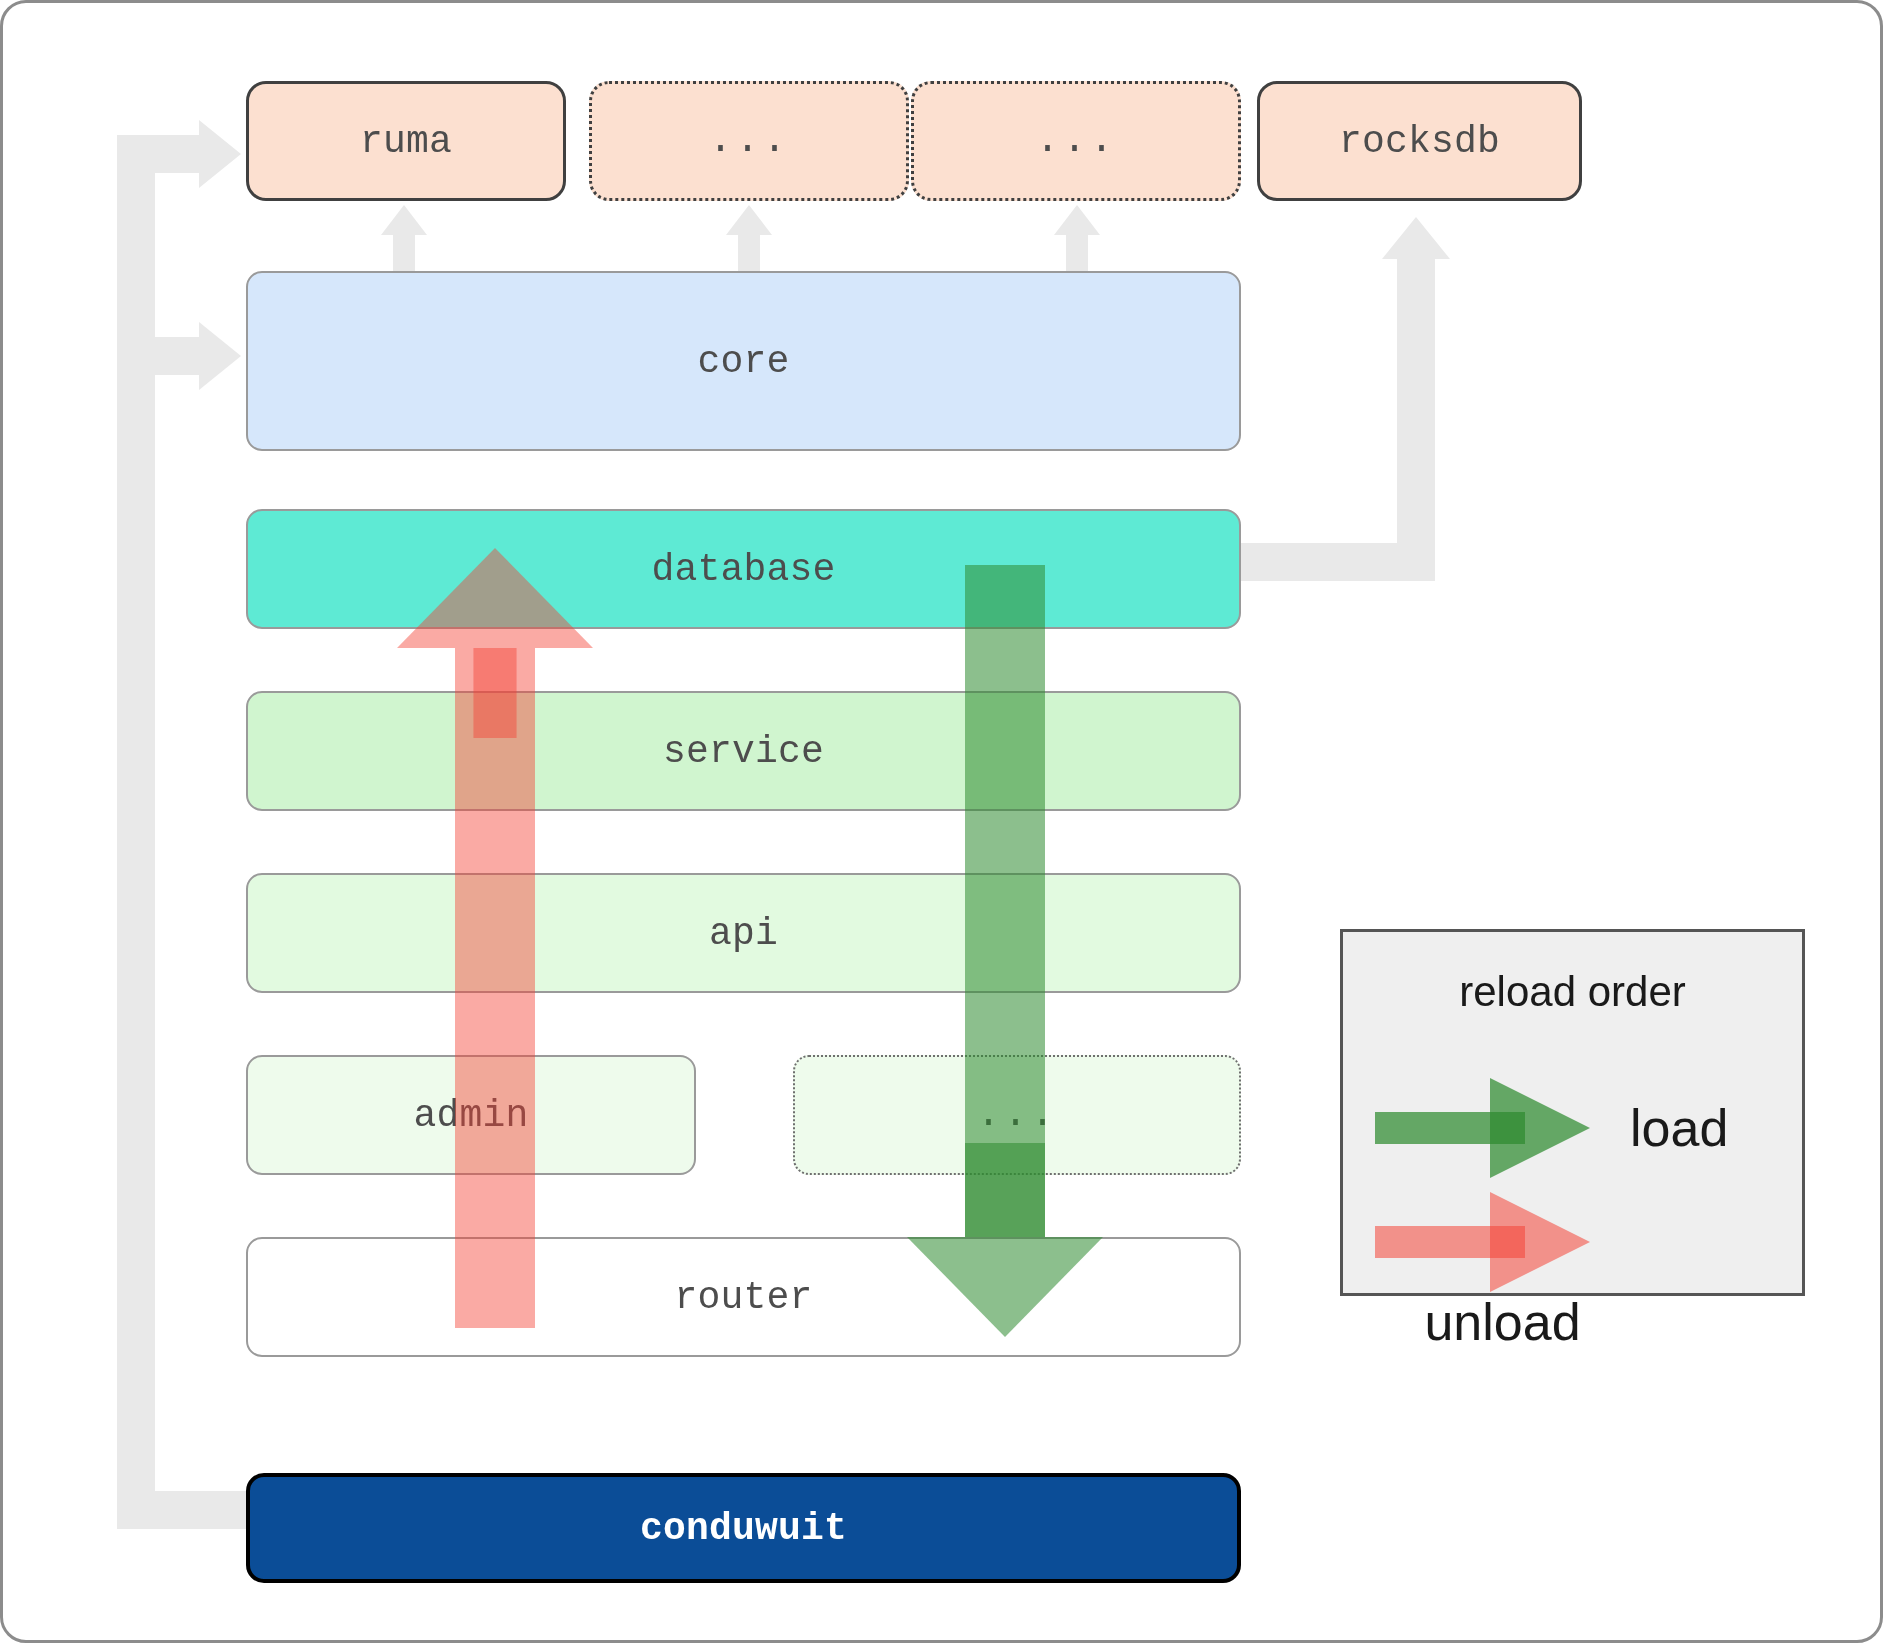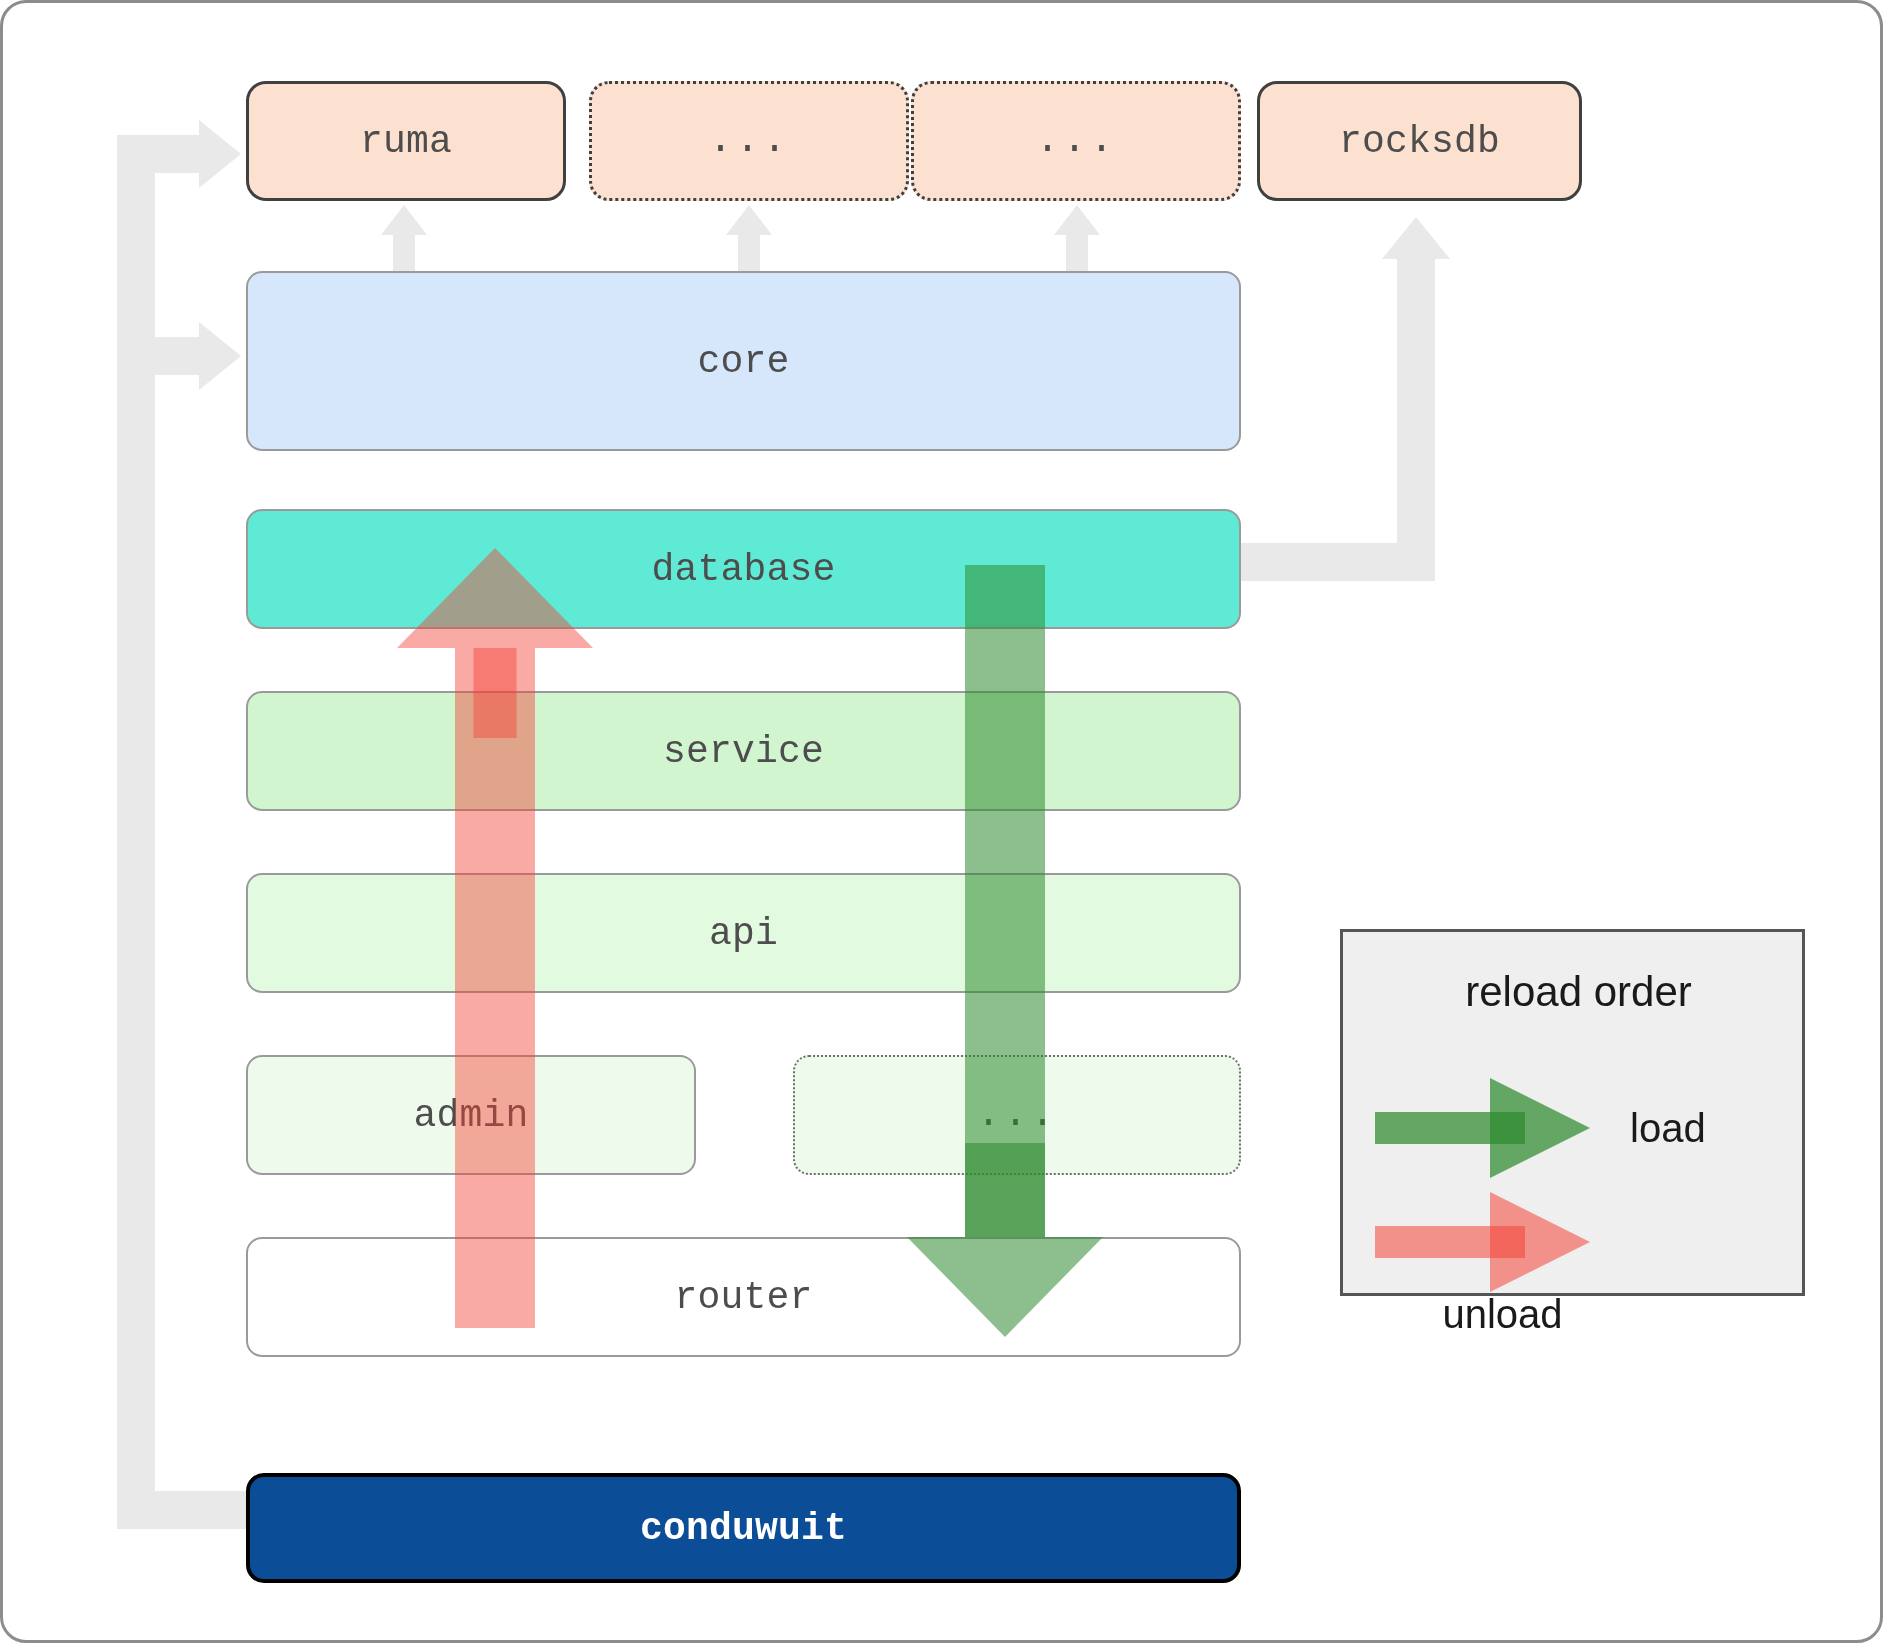--- a/index.html
+++ b/index.html
@@ -113,21 +113,20 @@
     border-right: 98px solid transparent;
     border-top: 100px solid rgba(46, 139, 47, 0.55);
   }
 
   
   #legend {
     position: absolute;
     box-sizing: border-box;
     background: #efefef;
     border: 3px solid #555555;
-    padding-left: 6px;
   }
   #legend-title {
     position: absolute;
     width: 100%;
     text-align: center;
     font-size: 42px;
     color: #1a1a1a;
   }
   .legend-row { position: absolute; display: flex; align-items: center; }
   .legend-arrow { position: relative; width: 215px; height: 100px; }
@@ -138,21 +137,21 @@
     position: absolute; left: 115px; top: 0; width: 0; height: 0;
     border-top: 50px solid transparent;
     border-bottom: 50px solid transparent;
   }
   .legend-arrow.green .lshaft { background: rgba(46,139,47,0.72); }
   .legend-arrow.green .lhead  { border-left: 100px solid rgba(46,139,47,0.72); }
   .legend-arrow.red .lshaft   { background: rgba(244,67,54,0.55); }
   .legend-arrow.red .lhead    { border-left: 100px solid rgba(244,67,54,0.55); }
   .legend-label {
     margin-left: 40px;
-    font-size: 40px;
+    font-size: 52px;
     color: #1a1a1a;
     white-space: nowrap;
   }
 </style>
 </head>
 <body>
 
 <div id="canvas">
 
   <div class="gray" style="left:114px; top:132px; width:38px; height:1394px;"></div>

